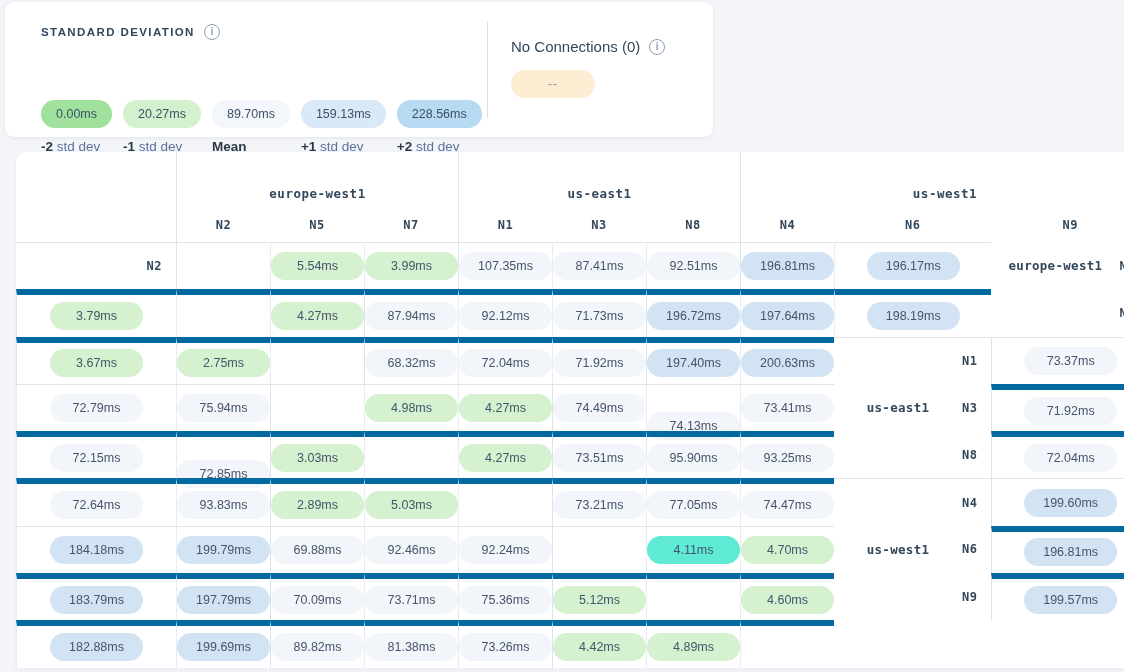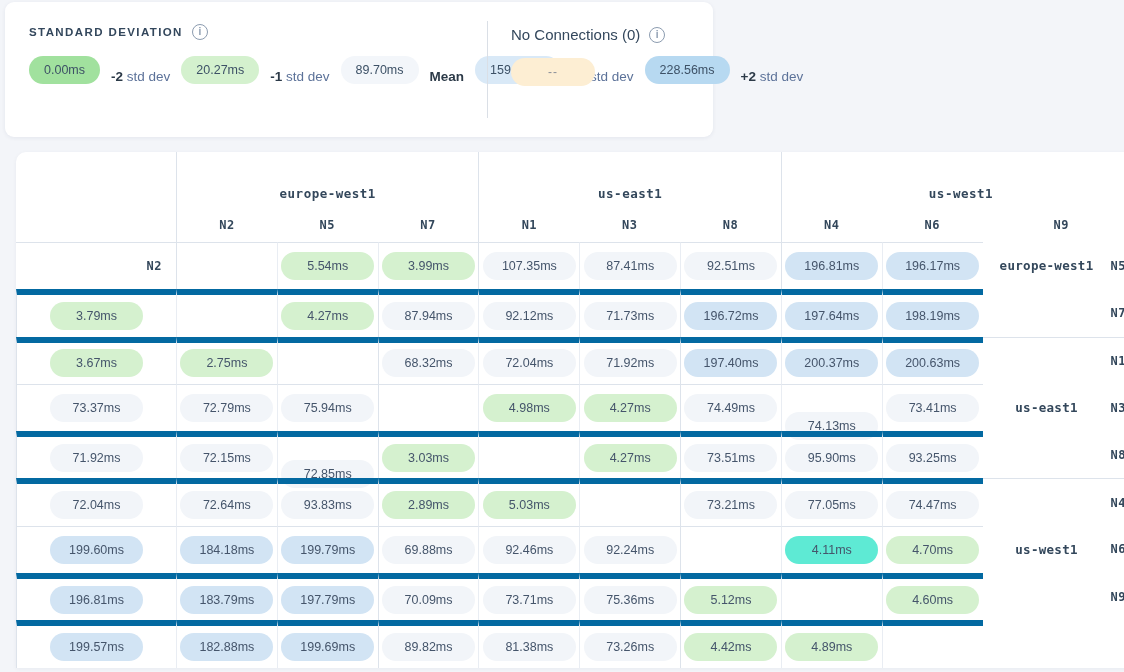--- a/index.html
+++ b/index.html
@@ -6,39 +6,39 @@
   html,body { width:1124px; height:672px; }
   body { font-family: "Liberation Sans", sans-serif; background:#f3f5f9; }
   .page { position:relative; width:1124px; height:672px; background:#f3f5f9; overflow:hidden; }
 
   
   .legend-card{
     position:absolute; top:2px; left:5px; width:708px; height:135px;
     background:#ffffff; border-radius:9px; box-shadow:0 1px 4px rgba(25,45,80,.07);
     display:flex; align-items:stretch;
   }
-  .std-section{ width:482px; padding:22px 0 0 24px; }
+  .std-section{ width:482px; padding:22px 0 0 36px; }
   .title-row{ display:flex; align-items:center; gap:9px; }
   .legend-title{ font-size:11.5px; font-weight:bold; letter-spacing:1.4px; color:#33475c; }
   .info-icon{
     width:16px; height:16px; border:1.4px solid #8c9cb0; border-radius:50%;
     color:#8c9cb0; font-size:10px; font-weight:bold; line-height:1;
     display:flex; align-items:center; justify-content:center; cursor:pointer; flex:0 0 auto;
   }
   .legend-items{ display:flex; gap:11px; margin-top:16px; }
-  .legend-item{ display:flex; flex-direction:row; align-items:flex-end; gap:11px; }
+  .legend-item{ display:flex; flex-direction:column; align-items:flex-start; gap:11px;margin-top:44px; }
   .pill{
     height:28px; border-radius:14px; min-width:64px; padding:0 15px;
     display:inline-flex; align-items:center; justify-content:center;
     font-size:12.5px; color:#3d5166; white-space:nowrap;
   }
   .legend-label{ font-size:13.5px; color:#5c7299; white-space:nowrap; }
   .legend-label b{ color:#2c3a48; }
   .v-divider{ width:1px; background:#dadfe6; margin:19px 0; }
-  .nc-section{ flex:1; padding:24px 0 0 23px; }
+  .nc-section{ flex:1; padding:36px 0 0 23px; }
   .nc-label{ font-size:15px; color:#33475c; }
   .nc-pill{
     margin-top:15px; width:84px; height:28px; border-radius:14px;
     display:flex; align-items:center; justify-content:center;
     font-size:12px; letter-spacing:1px; color:#8a9099;
   }
 
   
   .matrix-card{
     position:absolute; top:152px; left:16px; width:1124px; height:516px;
@@ -193,23 +193,20 @@
       <div class="c-cell bl-i bt-i">
         <div class="pill cell-pill" style="background: rgb(242, 245, 249);">72.04ms</div>
       </div>
       <div class="c-cell bl-i bt-i">
         <div class="pill cell-pill" style="background: rgb(242, 245, 249);">71.92ms</div>
       </div>
       <div class="c-cell bl-g bt-i">
         <div class="pill cell-pill" style="background: rgb(210, 228, 244);">197.40ms</div>
       </div>
       <div class="c-cell bl-i bt-i">
-        <div class="pill cell-pill" style="background: rgb(210, 228, 244);">200.37ms</div>
-      </div>
-      <div class="c-cell bl-i bt-i">
         <div class="pill cell-pill" style="background: rgb(210, 228, 244);">200.63ms</div>
       </div>
       <div class="c-label bt-g">
         <span class="region mono"></span>
         <span class="node mono">N1</span>
       </div>
       <div class="c-cell bl-g bt-g">
         <div class="pill cell-pill" style="background: rgb(242, 245, 249);">73.37ms</div>
       </div>
       <div class="c-cell bl-i bt-g">

